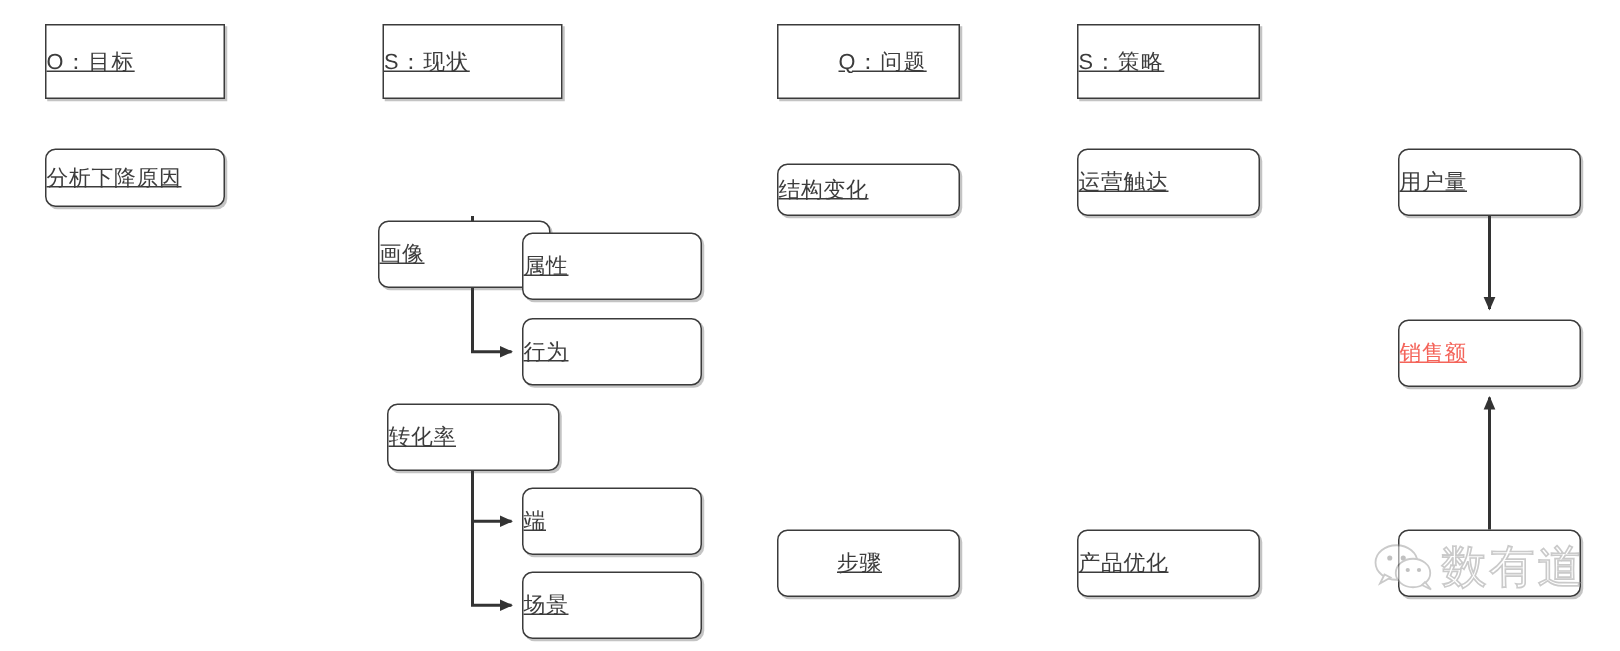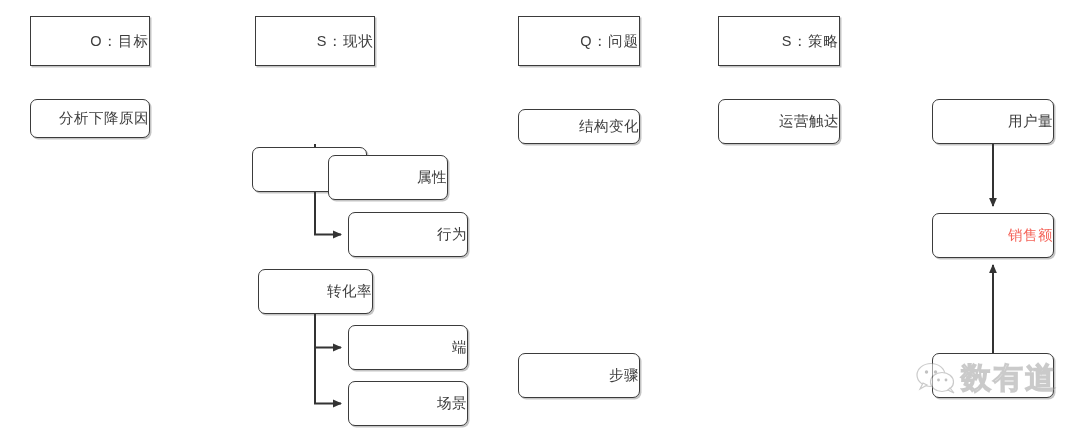--- a/index.html
+++ b/index.html
@@ -17,26 +17,27 @@
     background: #ffffff;
     overflow: hidden;
   }
   .node {
     position: absolute;
     box-sizing: border-box;
     background: #ffffff;
     border: 1.6px solid #3b3b3b;
     display: flex;
     align-items: center;
-    justify-content: flex-end;
+    justify-content: flex-start;
     color: #3c3c3c;
     font-size: 14.5px;
     letter-spacing: 0.5px;
     box-shadow: 1.5px 1.5px 0 rgba(60,60,60,0.30);
     z-index: 3;
+    text-decoration: underline;
   }
   .node.header {
     border-radius: 0;
     letter-spacing: 1px;
   }
   .node.rounded {
     border-radius: 7px;
   }
   .node.accent {
     color: #f4645a;
@@ -57,21 +58,21 @@
     position: absolute;
     z-index: 9;
     display: flex;
     align-items: center;
     gap: 5px;
     opacity: 0.52;
     pointer-events: none;
   }
   .wm-text {
     font-size: 30px;
-    font-weight: bold;
+    font-weight: normal;
     color: #ffffff;
     letter-spacing: 2px;
     -webkit-text-stroke: 1.1px #9a9a9a;
     text-shadow: 0 1px 0 rgba(255,255,255,0.9);
     font-family: "DejaVu Sans", sans-serif;
     white-space: nowrap;
   }
 </style>
 </head>
 <body>
@@ -132,21 +133,21 @@
   <div class="node rounded" style="left:518px; top:109px; width:122px; height:35px;">
     <span>结构变化</span>
   </div>
   <div class="node rounded" style="left:932px; top:99px; width:122px; height:45px;">
     <span>用户量</span>
   </div>
   <div class="node rounded" style="left:718px; top:99px; width:122px; height:45px;">
     <span>运营触达</span>
   </div>
 
-  <div class="node rounded" style="left:328px; top:155px; width:120px; height:45px;">
+  <div class="node rounded" style="left:348px; top:155px; width:120px; height:45px;">
     <span>属性</span>
   </div>
   <div class="node rounded" style="left:348px; top:212px; width:120px; height:45px;">
     <span>行为</span>
   </div>
 
   <div class="node rounded accent" style="left:932px; top:213px; width:122px; height:45px;">
     <span>销售额</span>
   </div>
 
@@ -155,20 +156,23 @@
   </div>
   <div class="node rounded" style="left:348px; top:325px; width:120px; height:45px;">
     <span>端</span>
   </div>
   <div class="node rounded" style="left:348px; top:381px; width:120px; height:45px;">
     <span>场景</span>
   </div>
 
   <div class="node rounded" style="left:518px; top:353px; width:122px; height:45px;padding-left:39px;">
     <span>步骤</span>
+  </div>
+  <div class="node rounded" style="left:718px; top:353px; width:122px; height:45px;">
+    <span>产品优化</span>
   </div>
   <div class="node rounded watermarked" style="left:932px; top:353px; width:122px; height:45px;">
     <span></span>
   </div>
 
   <div class="wm" style="left:916px; top:358px;">
     <span style="display:inline-block;width:40px;height:34px;position:relative;">
       <svg viewBox="0 0 40 34" width="40" height="34">
         <ellipse cx="15" cy="13" rx="14" ry="11.5" fill="#ffffff" stroke="#9a9a9a" stroke-width="1.2"></ellipse>
         <path d="M7,21 L4,27 L11,23 z" fill="#ffffff" stroke="#9a9a9a" stroke-width="1.2"></path>

